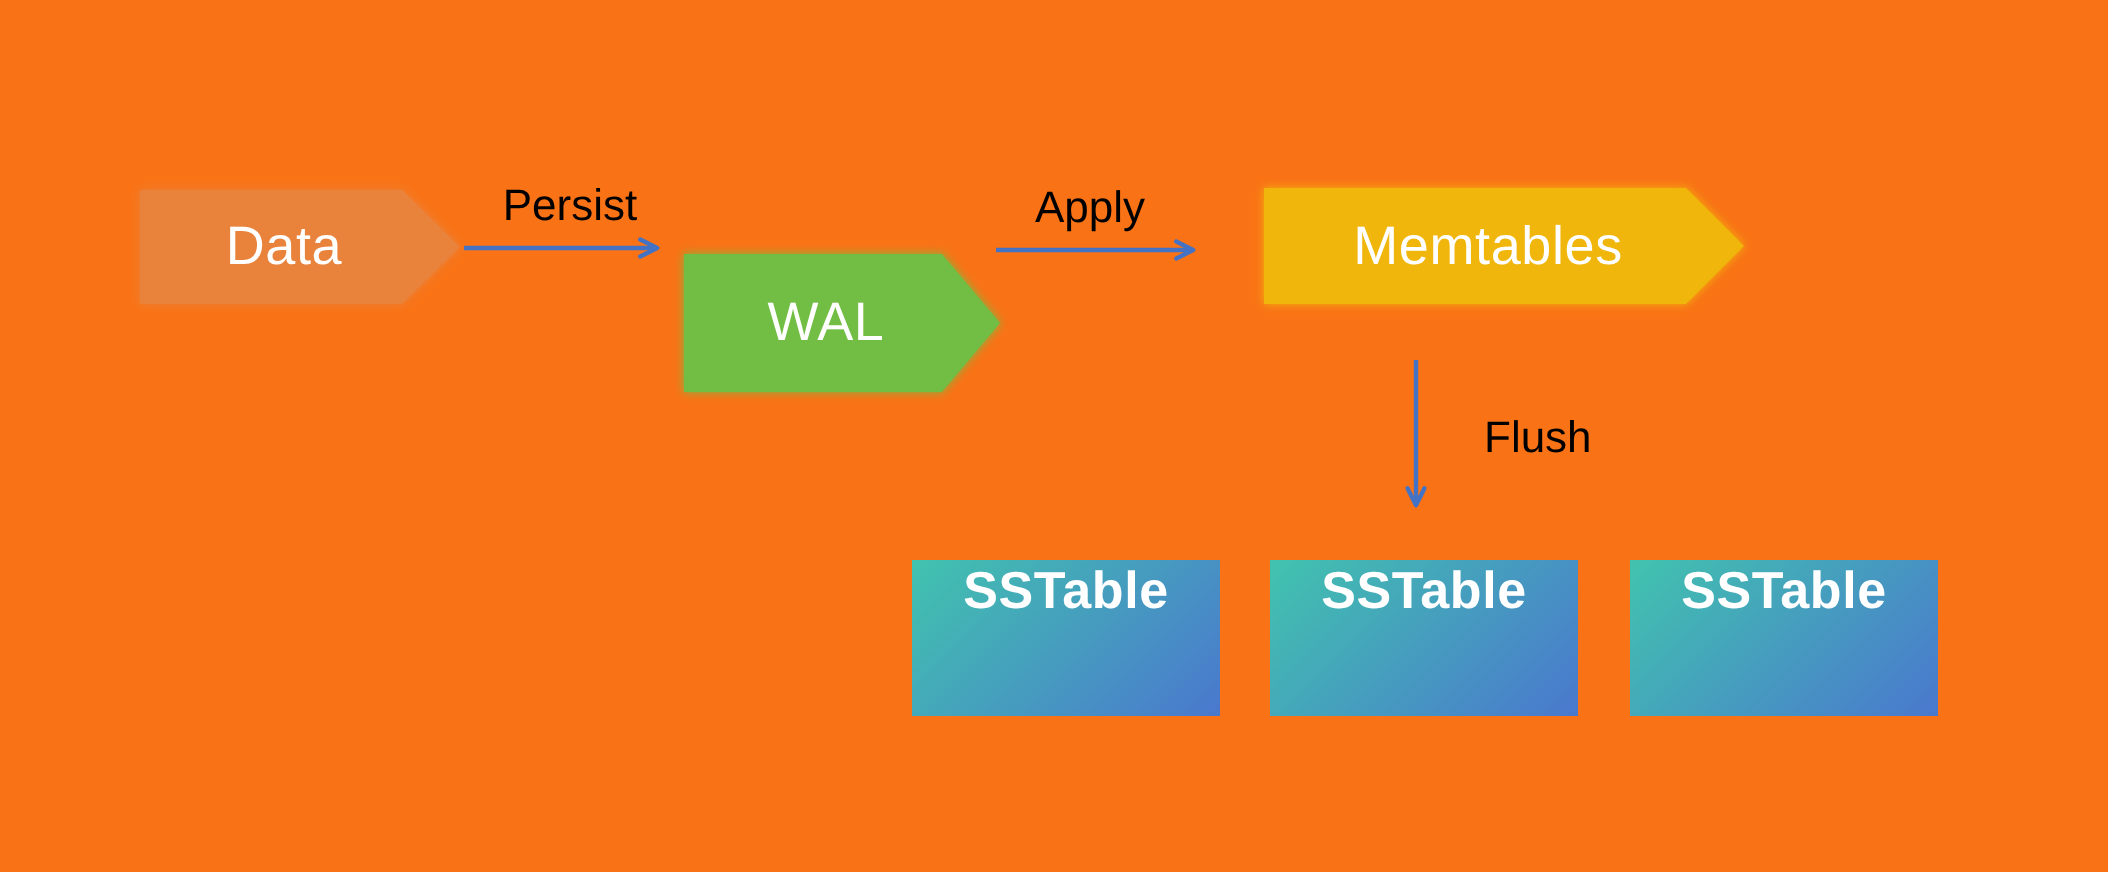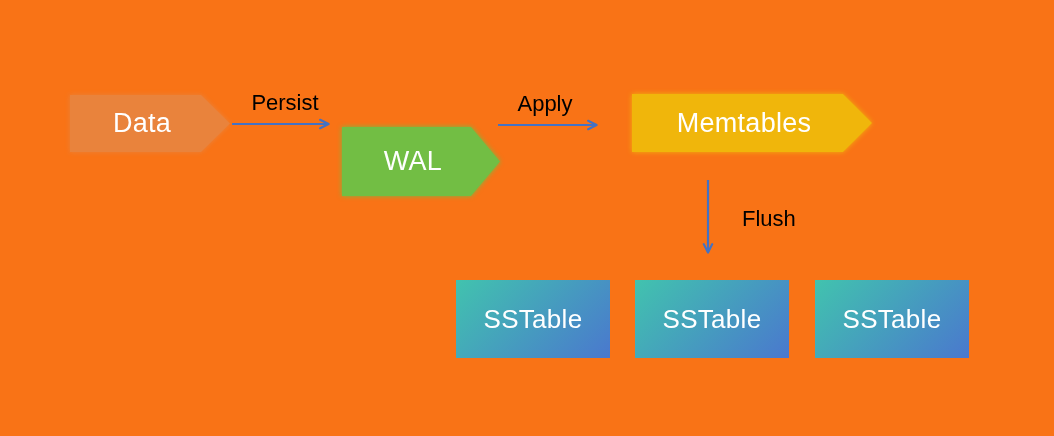--- a/index.html
+++ b/index.html
@@ -46,22 +46,23 @@
   .clip-data      { clip-path: polygon(0 0, 81.9% 0, 100% 50%, 81.9% 100%, 0 100%); }
   .clip-wal       { clip-path: polygon(0 0, 81.6% 0, 100% 50%, 81.6% 100%, 0 100%); }
   .clip-memtables { clip-path: polygon(0 0, 87.9% 0, 100% 50%, 87.9% 100%, 0 100%); }
   
   .sstable {
     position: absolute;
     top: 280px;
     width: 154px;
     height: 78px;
     display: flex;
-    align-items: center;
+    align-items: flex-start;
     justify-content: center;
+    font-weight: bold;
   }
   .sstable .shape-label {
     color: var(--shape-text, #ffffff);
     font-size: 26px;
     letter-spacing: 0.3px;
   }
   .sstable-1 { left: 456px; }
   .sstable-2 { left: 635px; }
   .sstable-3 { left: 815px; }
   

